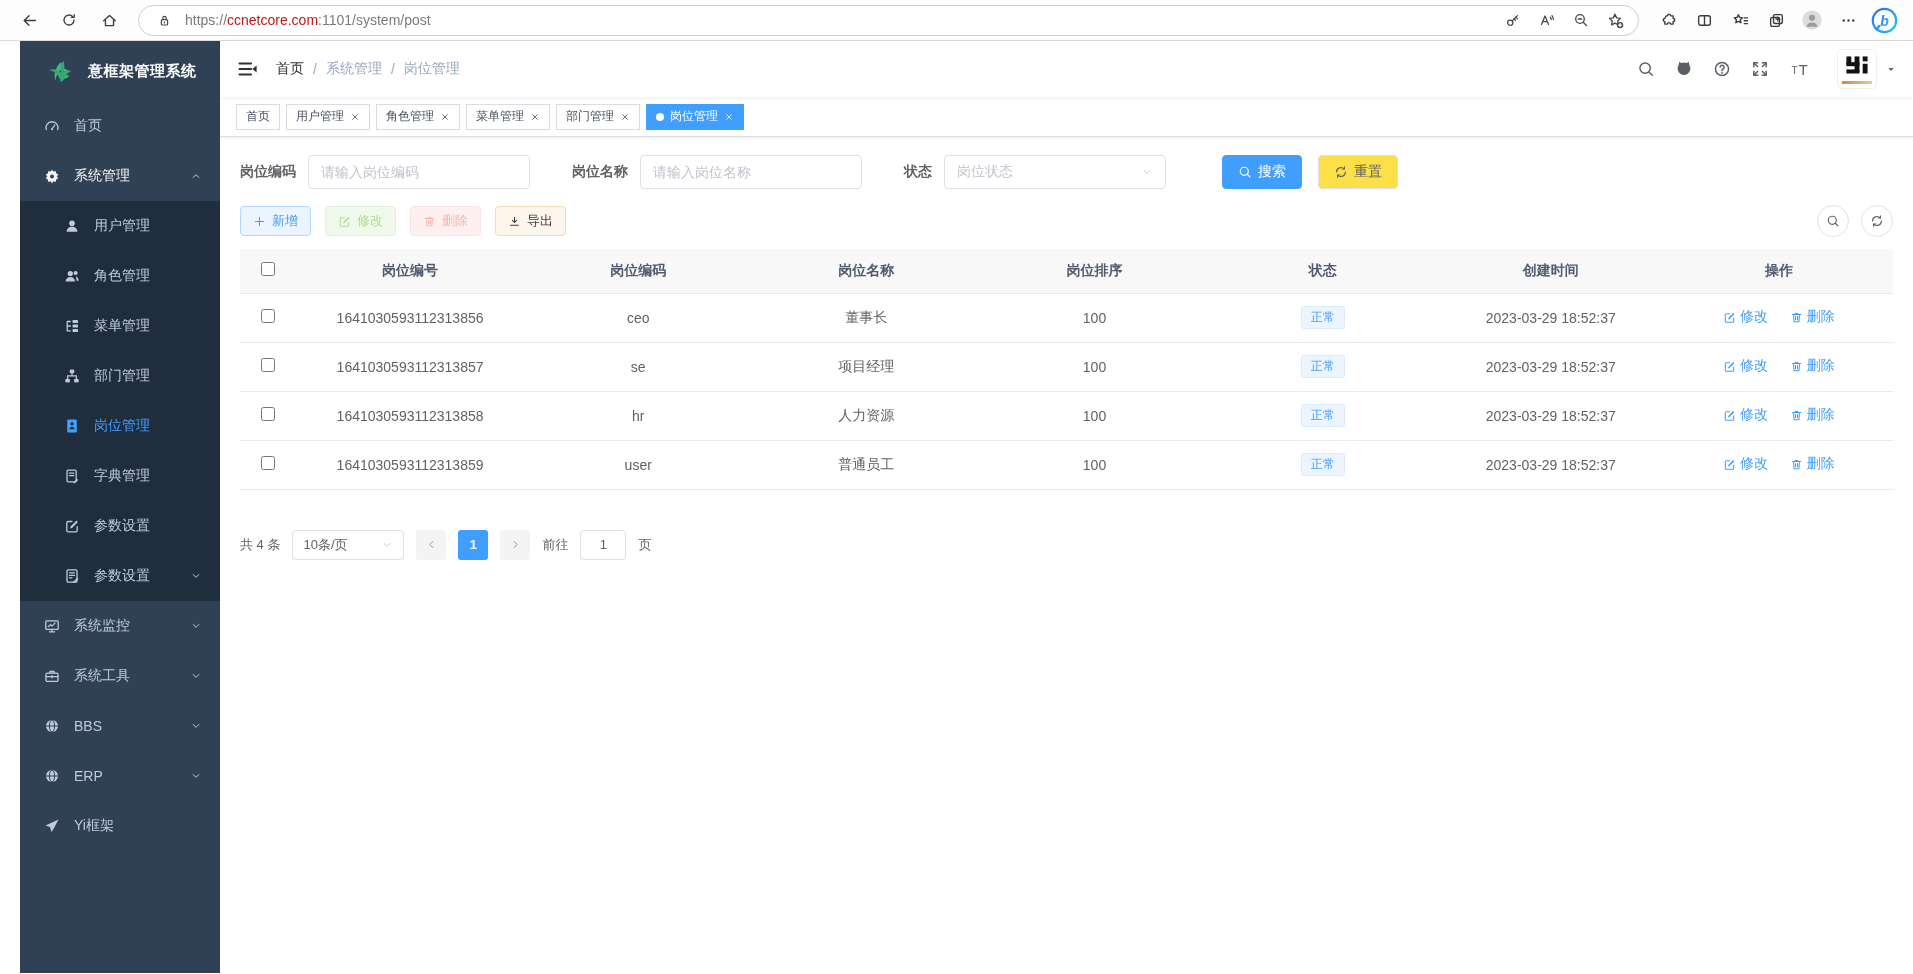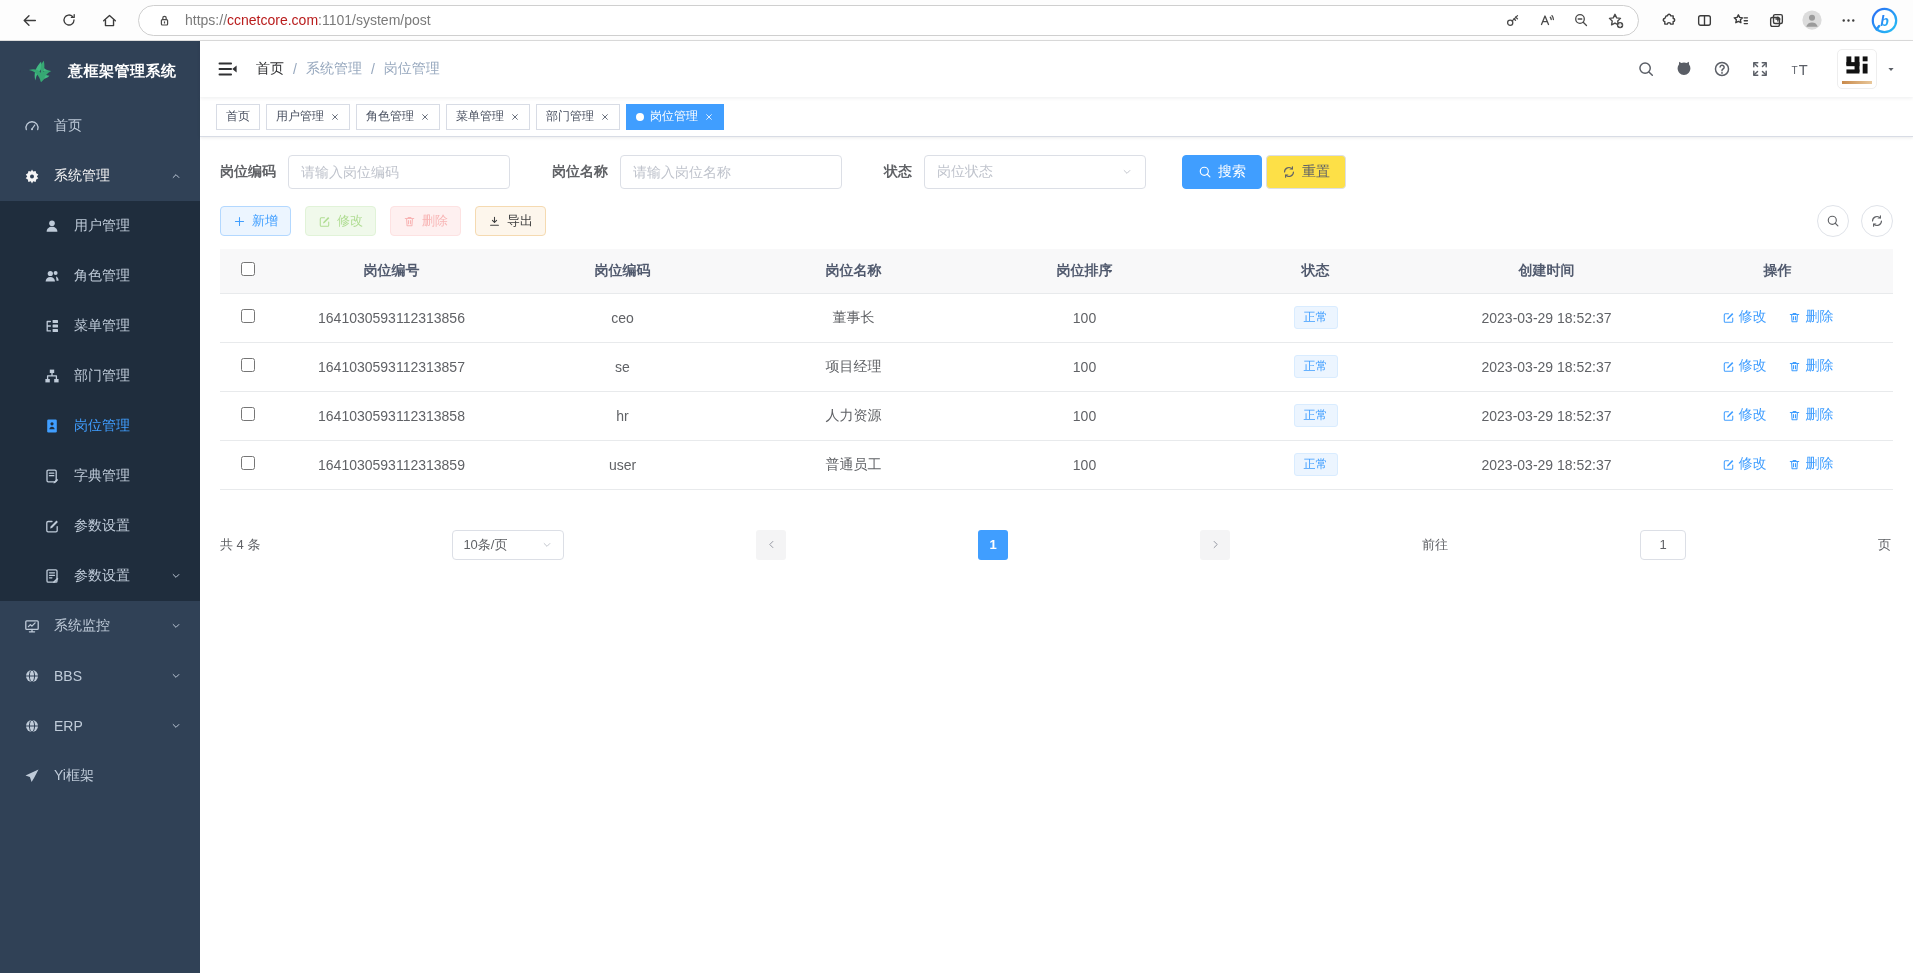--- a/index.html
+++ b/index.html
@@ -15,21 +15,21 @@
   .b-btn { width:30px; height:30px; display:flex; align-items:center; justify-content:center;
     color:#3c3c3c; border-radius:6px; cursor:pointer; flex-shrink:0; }
   .url-pill { flex:1; height:31px; background:#fff; border:1px solid #cfcfcf; border-radius:16px;
     display:flex; align-items:center; padding:0 10px 0 12px; gap:8px; margin:0 4px; min-width:0; }
   .url-text { flex:1; font-size:14px; color:#7a7a7a; white-space:nowrap; overflow:hidden; }
   .url-text .host { color:#b91c1c; }
   .pill-ic { width:26px; height:26px; display:flex; align-items:center; justify-content:center; color:#4a4a4a; cursor:pointer; flex-shrink:0; }
   .chrome-right { display:flex; align-items:center; gap:6px; flex-shrink:0; }
 
   
-  .app { display:flex; height:932px; }
+  .app { display:flex; height:932px;padding-left:20px; }
 
   
   .sidebar { width:200px; background:#304156; flex-shrink:0; overflow:hidden; }
   .logo-row { height:60px; display:flex; align-items:center; padding-left:26px; gap:12px; }
   .logo-title { color:#fff; font-size:15px; font-weight:700; letter-spacing:.5px; }
   .menu-item { height:50px; display:flex; align-items:center; gap:14px; padding:0 18px 0 24px;
     color:#bfcbd9; font-size:14px; cursor:pointer; }
   .menu-item .mi { width:16px; height:16px; flex-shrink:0; }
   .menu-item .chev { margin-left:auto; width:12px; height:12px; color:#bfcbd9; }
   .submenu { background:#1f2d3d; }
@@ -67,21 +67,21 @@
 
   .filter-row { display:flex; align-items:center; margin-bottom:16px; }
   .f-label { font-size:14px; font-weight:700; color:#606266; margin-right:12px; white-space:nowrap; }
   .f-input, .f-select { width:222px; height:34px; border:1px solid #dcdfe6; border-radius:4px;
     padding:0 12px; font-size:14px; color:#606266; background:#fff; outline:none; }
   .f-input::placeholder { color:#bfc3cc; }
   .f-select { display:flex; align-items:center; justify-content:space-between; cursor:pointer; }
   .placeholder { color:#bfc3cc; }
   .grp { display:flex; align-items:center; }
   .grp + .grp { margin-left:42px; }
-  .btns { margin-left:36px; display:flex; align-items:center; gap:4px; }
+  .btns { margin-left:56px; display:flex; align-items:center; gap:16px; }
   .btn { height:34px; padding:0 15px; border-radius:4px; font-size:14px; display:inline-flex;
     align-items:center; gap:6px; cursor:pointer; border:1px solid transparent; white-space:nowrap; }
   .btn .bi { width:14px; height:14px; }
   .btn-primary { background:#409eff; border-color:#409eff; color:#fff; }
   .btn-default { background:#fde047; border-color:#dcdfe6; color:#606266; }
 
   .toolbar-row { display:flex; align-items:center; margin-bottom:12px; }
   .btn-sm { height:30px; padding:0 12px; border-radius:4px; font-size:13px; display:inline-flex;
     align-items:center; gap:6px; cursor:pointer; border:1px solid transparent; margin-right:14px; }
   .btn-add    { background:#ecf5ff; border-color:#b3d8ff; color:#409eff; }
@@ -97,21 +97,21 @@
   .grid th { height:44px; background:#f8f8f9; color:#515a6e; font-size:14px; font-weight:700;
     border-bottom:1px solid #e8eaec; text-align:center; }
   .grid td { height:49px; color:#606266; font-size:14px; border-bottom:1px solid #e8eaec; text-align:center; }
   .col-ck { width:56px; }
   .grid input[type=checkbox] { width:14px; height:14px; cursor:pointer; }
   .status-tag { display:inline-block; padding:3px 9px; font-size:12px; color:#409eff;
     background:#ecf5ff; border:1px solid #d9ecff; border-radius:3px; line-height:1.3; }
   .op-link { color:#409eff; display:inline-flex; align-items:center; gap:4px; cursor:pointer; margin:0 9px; }
   .op-link svg { width:13px; height:13px; }
 
-  .pager { display:flex; align-items:center; justify-content:space-between; margin-top:40px;
+  .pager { display:flex; align-items:center; justify-content:flex-start; margin-top:40px;
     font-size:13px; color:#606266; gap:12px; padding-right:2px; }
   .pg-select { width:112px; height:30px; border:1px solid #dcdfe6; border-radius:4px; background:#fff;
     display:flex; align-items:center; justify-content:space-between; padding:0 10px; cursor:pointer; color:#606266; }
   .pg-btn { width:30px; height:30px; border-radius:3px; background:#f4f4f5; color:#8a8e99;
     display:flex; align-items:center; justify-content:center; cursor:pointer; }
   .pg-btn svg { width:11px; height:11px; }
   .pg-num { min-width:30px; height:30px; border-radius:3px; background:#409eff; color:#fff;
     font-weight:700; display:flex; align-items:center; justify-content:center; cursor:pointer; }
   .pg-goto { width:46px; height:30px; border:1px solid #dcdfe6; border-radius:4px; text-align:center;
     font-size:13px; color:#606266; outline:none; }
@@ -481,20 +481,29 @@
             <use href="#i-chevdown"></use>
           </svg>
       </div>
     </div>
 
     <div class="menu-item">
       <svg class="ic mi">
           <use href="#i-monitor"></use>
         </svg>
       <span>系统监控</span>
+      <svg class="ic chev">
+          <use href="#i-chevdown"></use>
+        </svg>
+    </div>
+    <div class="menu-item">
+      <svg class="ic mi">
+          <use href="#i-toolbox"></use>
+        </svg>
+      <span>系统工具</span>
       <svg class="ic chev">
           <use href="#i-chevdown"></use>
         </svg>
     </div>
     <div class="menu-item">
       <svg class="ic mi">
           <use href="#i-globe"></use>
         </svg>
       <span>BBS</span>
       <svg class="ic chev">

